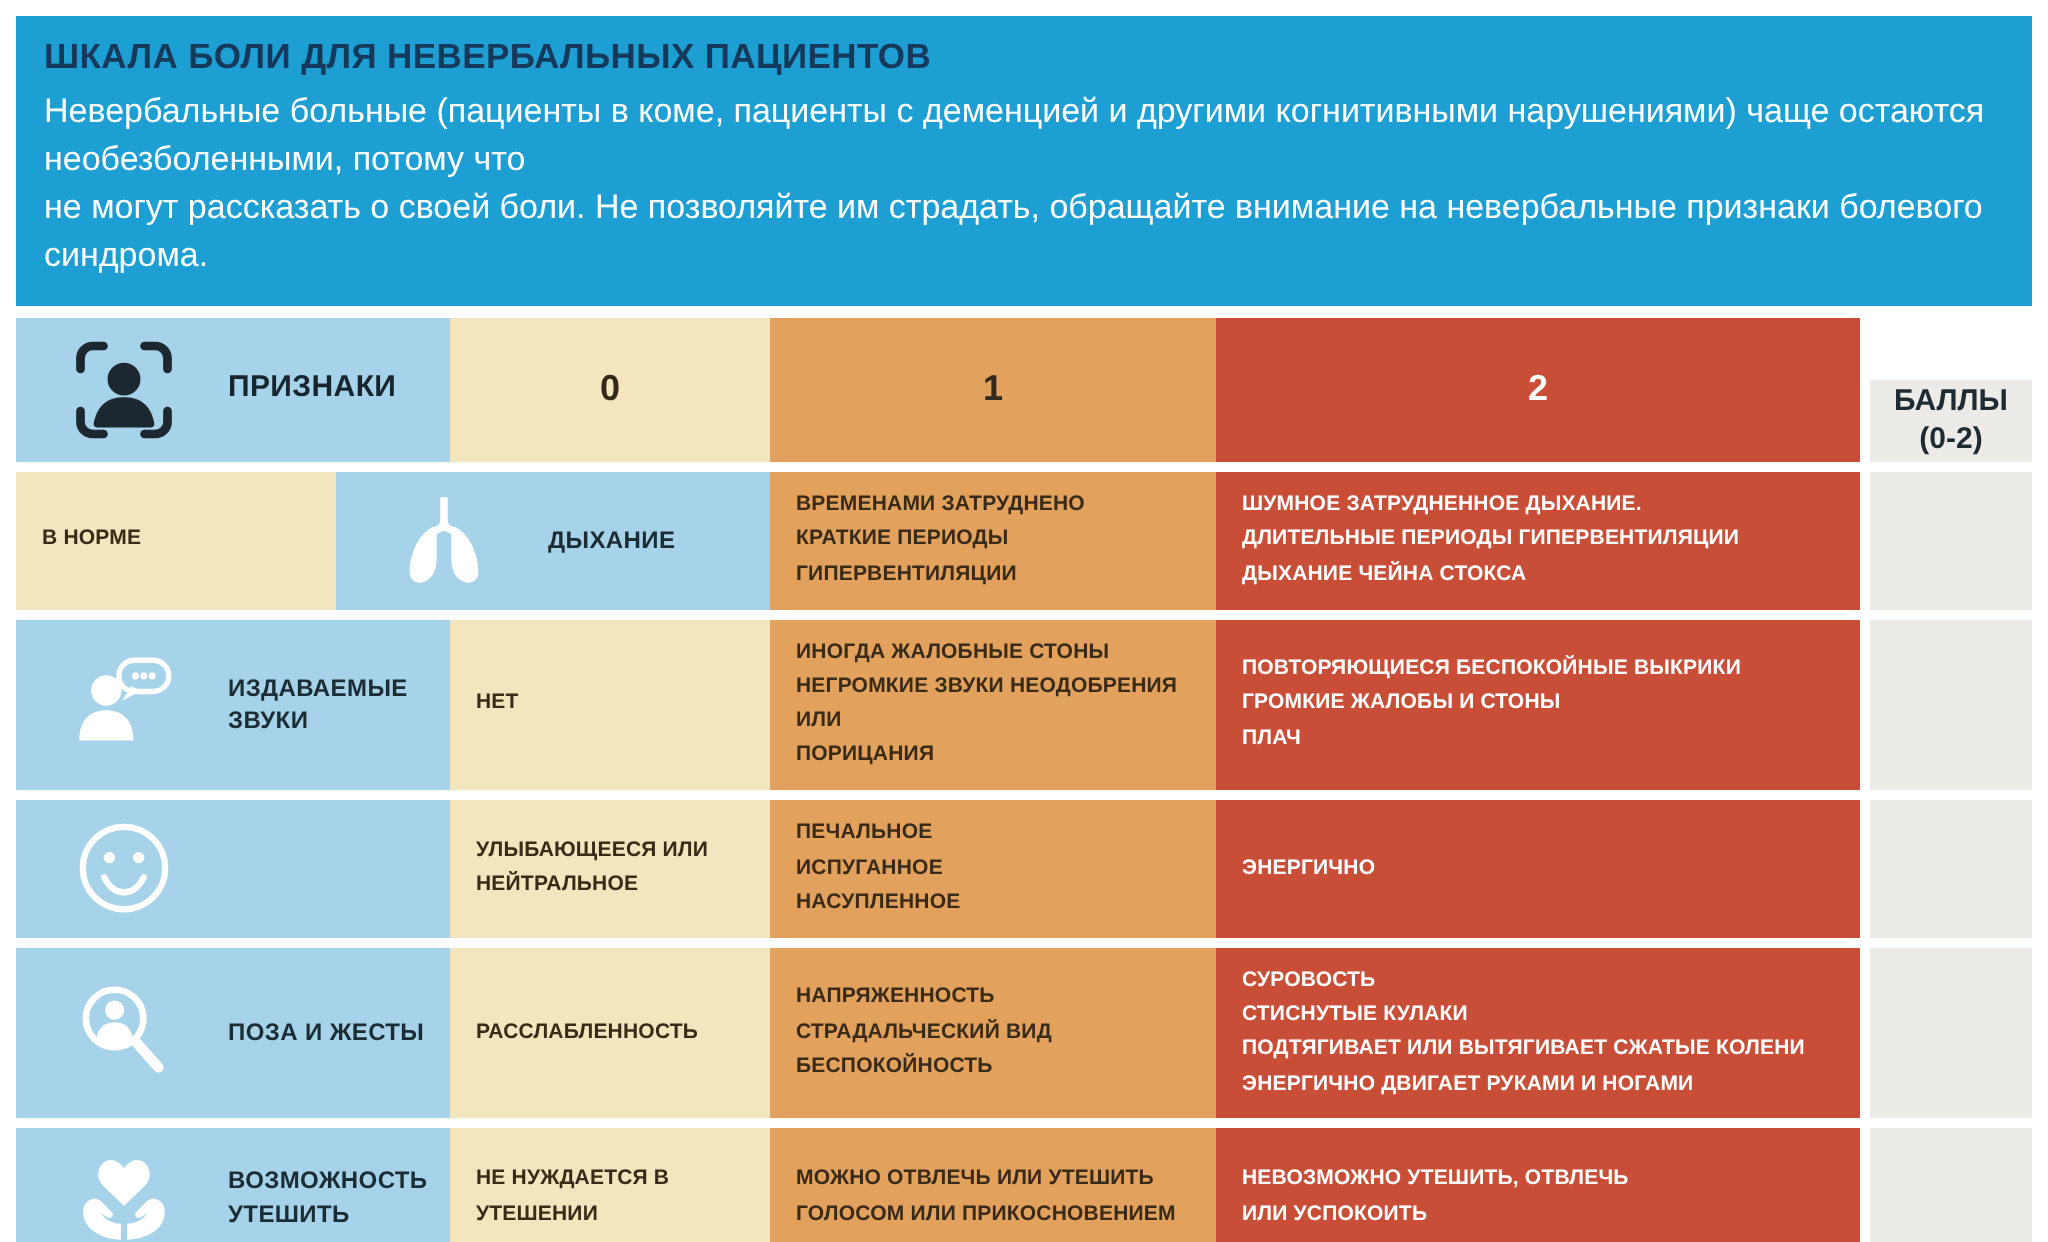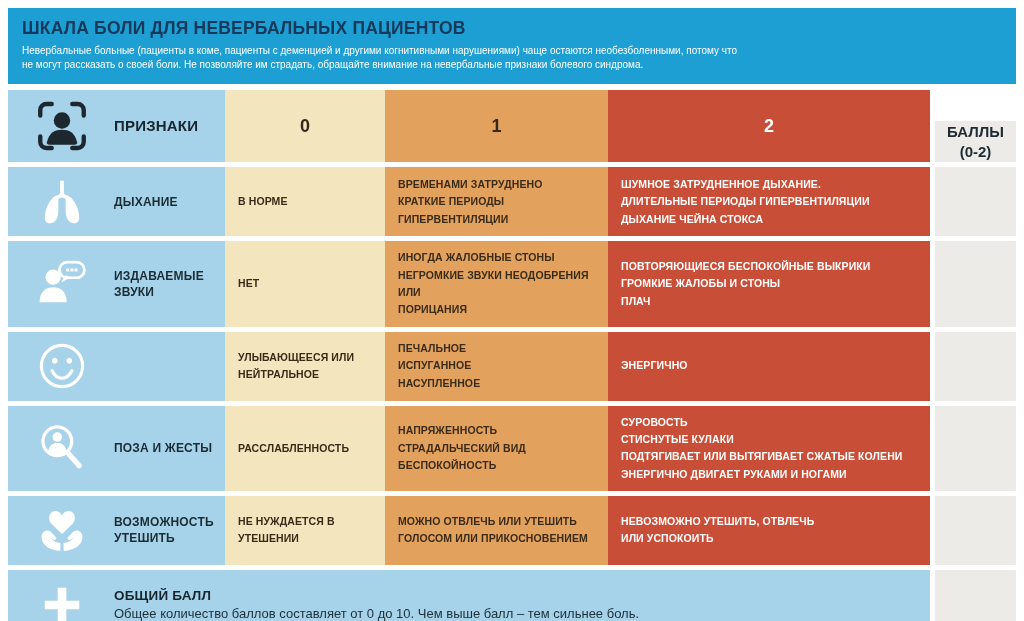--- a/index.html
+++ b/index.html
@@ -6,21 +6,21 @@
   body {
     width:1024px; height:621px;
     font-family:"Liberation Sans","DejaVu Sans",sans-serif;
     -webkit-font-smoothing:antialiased;
   }
   .page { box-sizing:border-box; width:1024px; height:621px; padding:8px; }
 
   
   .banner { background:#1d9fd4; padding:10px 14px 12px; box-sizing:border-box; margin-bottom:6px; }
   .banner-title { color:#15395a; font-weight:bold; font-size:17.5px; letter-spacing:.2px; margin-bottom:5px; }
-  .banner-desc { color:#ffffff; font-size:10px; line-height:1.42; white-space:pre-line; }
+  .banner-desc { color:#ffffff; font-size:17px; line-height:1.42; white-space:pre-line; }
 
   
   .row { display:flex; margin-bottom:5px; }
   .cell { box-sizing:border-box; }
   .sign-cell { width:217px; background:#a6d3e9; display:flex; align-items:center; padding-left:24px; }
   .icon-box { width:60px; height:56px; flex:0 0 auto; display:flex; align-items:center; justify-content:center; }
   .icon-box svg { width:50px; height:50px; display:block; }
   .header-row .icon-box svg { width:58px; height:58px; }
   .sign-label { margin-left:22px; font-weight:bold; font-size:12px; color:#1c2c34; line-height:1.35; white-space:pre-line; letter-spacing:.2px; }
   .header-row .sign-label { font-size:15px; color:#17262e; }
@@ -77,31 +77,31 @@
     <div class="cell c0 numcell">0</div>
     <div class="cell c1 numcell">1</div>
     <div class="cell c2 numcell">2</div>
     <div class="cell pts pts-header">
       <span>БАЛЛЫ</span>
       <span>(0-2)</span>
     </div>
   </div>
 
   <div class="row data-row">
+    <div class="cell c0 score">В НОРМЕ</div>
     <div class="cell sign-cell">
       <span class="icon-box">
         <svg viewBox="0 0 48 48" fill="#ffffff">
           <path d="M22.2 3.5 h3.6 v11.2 c0 1 .5 1.8 1.4 2.3 l6.4 3.7 -1.8 3.1 -6.5 -3.8 c-.8 -.5 -1.8 -.5 -2.6 0 l-6.5 3.8 -1.8 -3.1 6.4 -3.7 c.9 -.5 1.4 -1.3 1.4 -2.3 z"></path>
           <path d="M18.6 17.8 c.9 -.4 1.9 .3 1.9 1.3 v13.6 c0 6.3 -2.4 10.4 -6.3 11.5 c-3.4 1 -6.7 -.6 -6.7 -5.1 c0 -8.2 4.3 -18 11.1 -21.3 z"></path>
           <path d="M29.4 17.8 c-.9 -.4 -1.9 .3 -1.9 1.3 v13.6 c0 6.3 2.4 10.4 6.3 11.5 c3.4 1 6.7 -.6 6.7 -5.1 c0 -8.2 -4.3 -18 -11.1 -21.3 z"></path>
         </svg>
       </span>
       <span class="sign-label">ДЫХАНИЕ</span>
     </div>
-    <div class="cell c0 score">В НОРМЕ</div>
     <div class="cell c1 score">ВРЕМЕНАМИ ЗАТРУДНЕНО
 КРАТКИЕ ПЕРИОДЫ ГИПЕРВЕНТИЛЯЦИИ</div>
     <div class="cell c2 score">ШУМНОЕ ЗАТРУДНЕННОЕ ДЫХАНИЕ.
 ДЛИТЕЛЬНЫЕ ПЕРИОДЫ ГИПЕРВЕНТИЛЯЦИИ
 ДЫХАНИЕ ЧЕЙНА СТОКСА</div>
     <div class="cell pts"></div>
   </div>
 
   <div class="row data-row">
     <div class="cell sign-cell">

